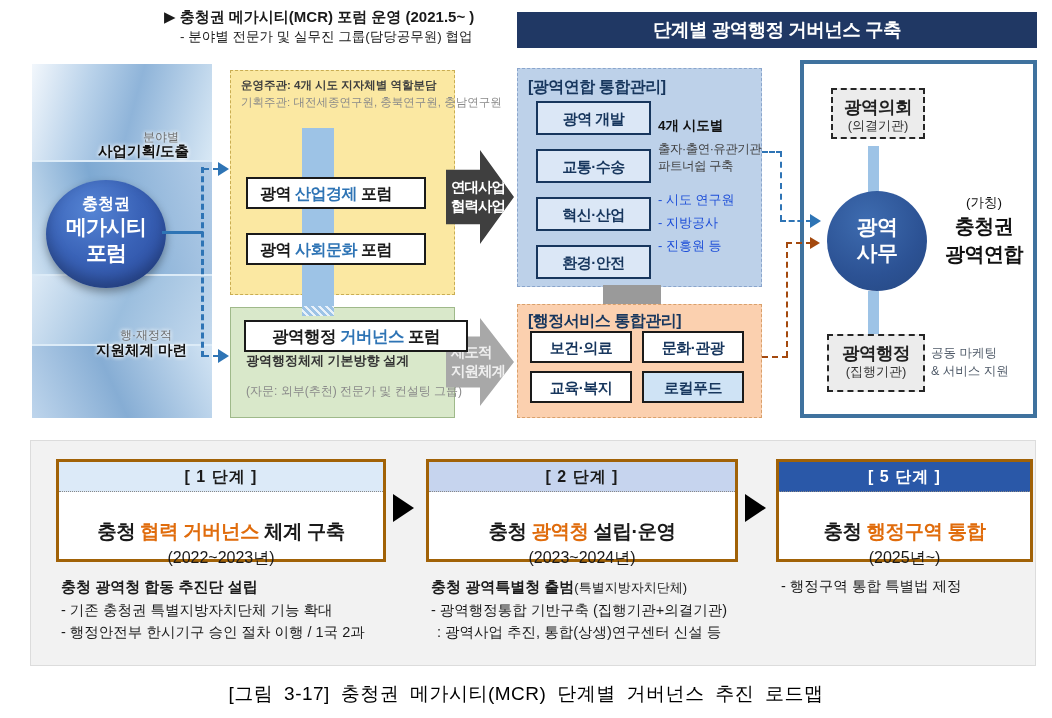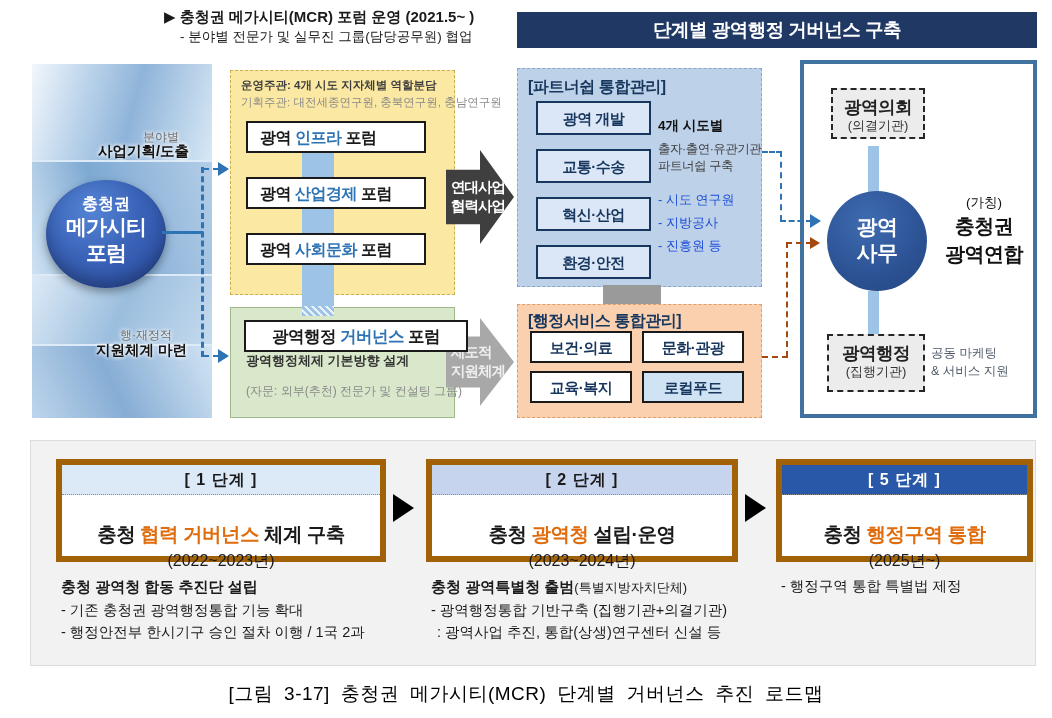--- a/index.html
+++ b/index.html
@@ -85,21 +85,21 @@
   .vconn{position:absolute;width:11px;background:#9dc3e6;}
   .pcircle{position:absolute;left:23px;top:127px;width:100px;height:100px;border-radius:50%;
     background:radial-gradient(circle at 40% 30%,#3e6cb0 0%,#2c5294 60%,#254780 100%);
     color:#fff;text-align:center;padding-top:23px;box-sizing:border-box;}
   .pcircle div{font-size:21px;font-weight:bold;line-height:26px;letter-spacing:-0.5px;}
   .palias{position:absolute;left:138px;top:130px;width:84px;text-align:center;font-size:13.5px;color:#111;}
   .pname{position:absolute;left:132px;width:96px;text-align:center;font-size:20px;font-weight:bold;color:#111;letter-spacing:-0.5px;white-space:nowrap;}
   .pnote{position:absolute;left:127px;font-size:12.5px;color:#4f5a68;white-space:nowrap;}
   
   .bottom{left:30px;top:440px;width:1006px;height:226px;background:#f2f2f2;border:1px solid #dcdcdc;box-sizing:border-box;}
-  .stagebox{position:absolute;top:18px;height:103px;background:#fff;border:6px solid #a16207;box-sizing:border-box;text-align:center;}
+  .stagebox{position:absolute;top:18px;height:103px;background:#fff;border:3px solid #a16207;box-sizing:border-box;text-align:center;}
   .shdr{height:29px;line-height:29px;font-size:16px;font-weight:bold;background:#dceaf8;border-bottom:1px dotted #888;letter-spacing:1px;}
   .shdr.mid{background:#c6d4ee;}
   .shdr.dark{background:#2a58a8;color:#fff;}
   .stitle{font-size:19.5px;font-weight:bold;margin-top:26px;letter-spacing:-0.5px;white-space:nowrap;}
   .speriod{font-size:16px;margin-top:3px;}
   .snotes{position:absolute;top:134px;text-align:left;}
   .slead{font-size:15px;font-weight:bold;line-height:23px;white-space:nowrap;}
   .slead .sub{font-size:13px;font-weight:normal;}
   .sbul{font-size:14.5px;line-height:22px;color:#1a1a1a;white-space:nowrap;}
   .tri{position:absolute;top:53px;width:0;height:0;border-top:14px solid transparent;border-bottom:14px solid transparent;border-left:21px solid #000;}
@@ -134,21 +134,20 @@
   <div class="abs hline" style="left:162px;top:231px;width:41px;"></div>
   <div class="abs vdash" style="left:201px;top:167px;height:190px;"></div>
   <div class="abs hdash-b" style="left:203px;top:168px;width:16px;"></div>
   <div class="abs ah-blue" style="left:218px;top:162px;"></div>
   <div class="abs hdash-b" style="left:203px;top:355px;width:16px;"></div>
   <div class="abs ah-blue" style="left:218px;top:349px;"></div>
 
   <div class="abs ybox">
     <div class="t1">운영주관: 4개 시도 지자체별 역할분담</div>
     <div class="t2">기획주관: 대전세종연구원, 충북연구원, 충남연구원</div>
-    <div class="fbox" style="top:50px;"><span>광역 </span><span class="em-blue">인프라</span><span> 포럼</span></div>
     <div class="fbox" style="top:106px;"><span>광역 </span><span class="em-blue">산업경제</span><span> 포럼</span></div>
     <div class="fbox" style="top:162px;"><span>광역 </span><span class="em-blue">사회문화</span><span> 포럼</span></div>
   </div>
   <div class="abs vbar"></div>
   <div class="abs vbar-tip"></div>
 
   <div class="abs gbox">
     <div class="title"><span>광역행정 </span><span class="em-blue">거버넌스</span><span> 포럼</span></div>
     <div class="g1">광역행정체제 기본방향 설계</div>
     <div class="g2">(자문: 외부(추천) 전문가 및 컨설팅 그룹)</div>
@@ -163,21 +162,21 @@
   <div class="abs fatarrow fa-gray">
     <div class="fa-txt">
         <div>제도적</div>
         <div>지원체계</div>
       </div>
   </div>
 
   <div class="abs navyhdr">단계별 광역행정 거버넌스 구축</div>
 
   <div class="abs ibox">
-    <div class="title">[파트너쉽 통합관리]</div>
+    <div class="title">[광역연합 통합관리]</div>
     <div class="iitem" style="top:32px;">광역 개발</div>
     <div class="iitem" style="top:80px;">교통·수송</div>
     <div class="iitem" style="top:128px;">혁신·산업</div>
     <div class="iitem" style="top:176px;">환경·안전</div>
     <div class="iside-b">4개 시도별</div>
     <div class="iside" style="top:72px;">출자·출연·유관기관</div>
     <div class="iside" style="top:89px;">파트너쉽 구축</div>
     <div class="ilist" style="top:122px;">- 시도 연구원</div>
     <div class="ilist" style="top:145px;">- 지방공사</div>
     <div class="ilist" style="top:168px;">- 진흥원 등</div>
@@ -226,21 +225,21 @@
 
   <div class="abs bottom">
 
     <div class="stagebox" style="left:25px;width:330px;">
       <div class="shdr">[ 1 단계 ]</div>
       <div class="stitle"><span>충청 </span><span class="em-orange">협력 거버넌스</span><span> 체계 구축</span></div>
       <div class="speriod">(2022~2023년)</div>
     </div>
     <div class="snotes" style="left:30px;">
       <div class="slead"><span>충청 광역청 합동 추진단 설립</span><span class="sub"></span></div>
-      <div class="sbul">- 기존 충청권 광역행정통합 기능 확대</div>
+      <div class="sbul">- 기존 충청권 특별지방자치단체 기능 확대</div>
       <div class="sbul">- 행정안전부 한시기구 승인 절차 이행 / 1국 2과</div>
     </div>
 
     <div class="tri" style="left:362px;"></div>
 
     <div class="stagebox" style="left:395px;width:312px;">
       <div class="shdr mid">[ 2 단계 ]</div>
       <div class="stitle"><span>충청 </span><span class="em-orange">광역청</span><span> 설립·운영</span></div>
       <div class="speriod">(2023~2024년)</div>
     </div>

